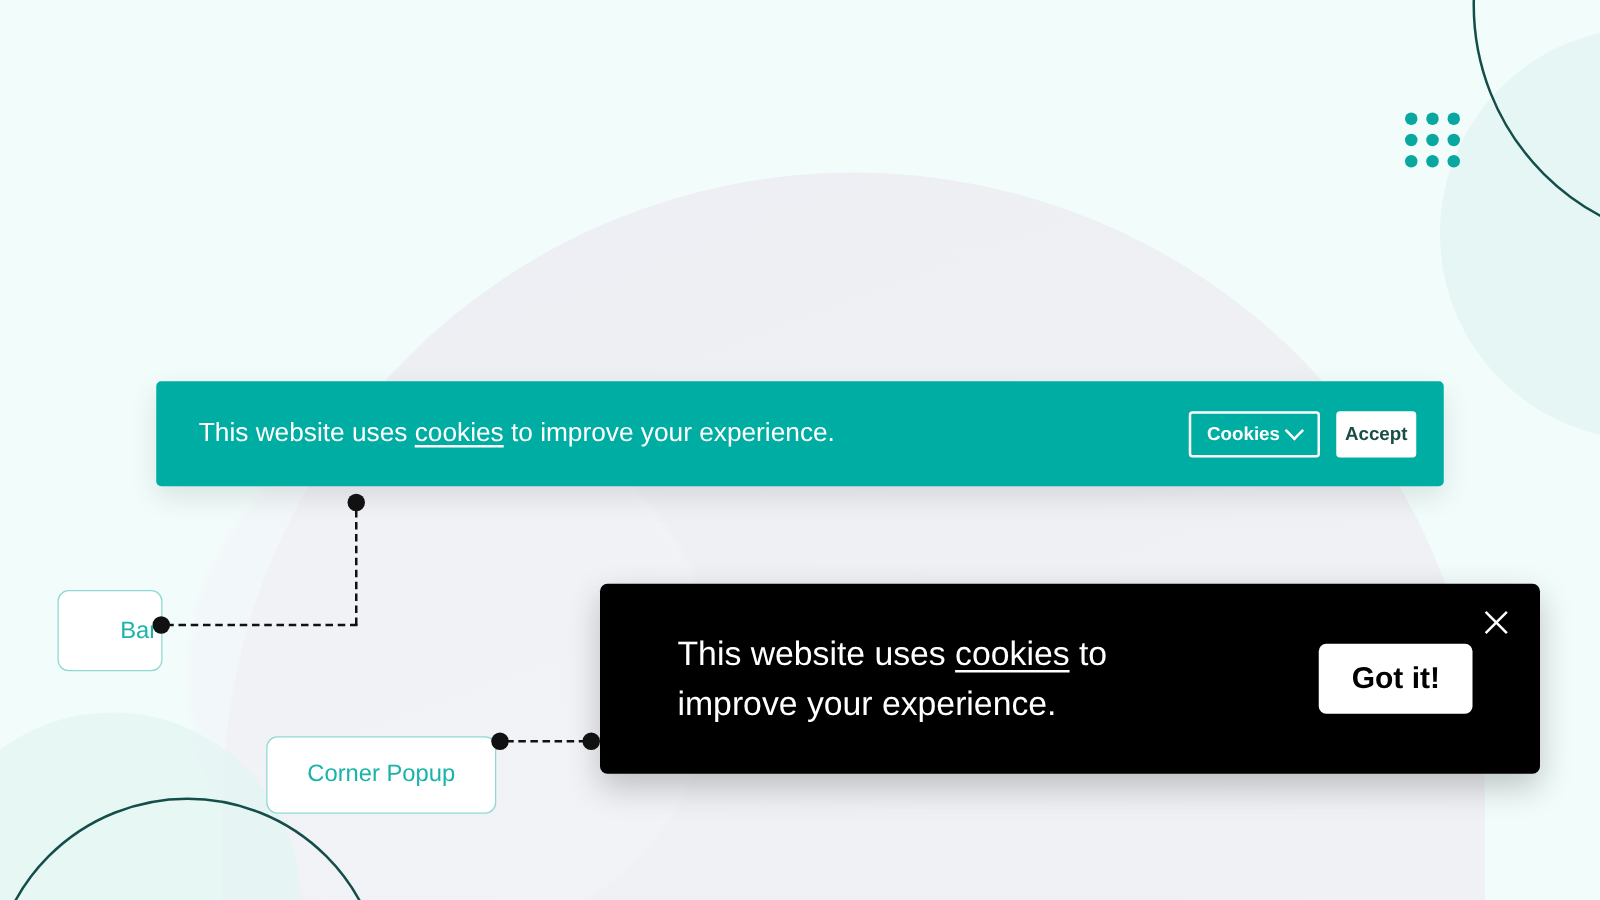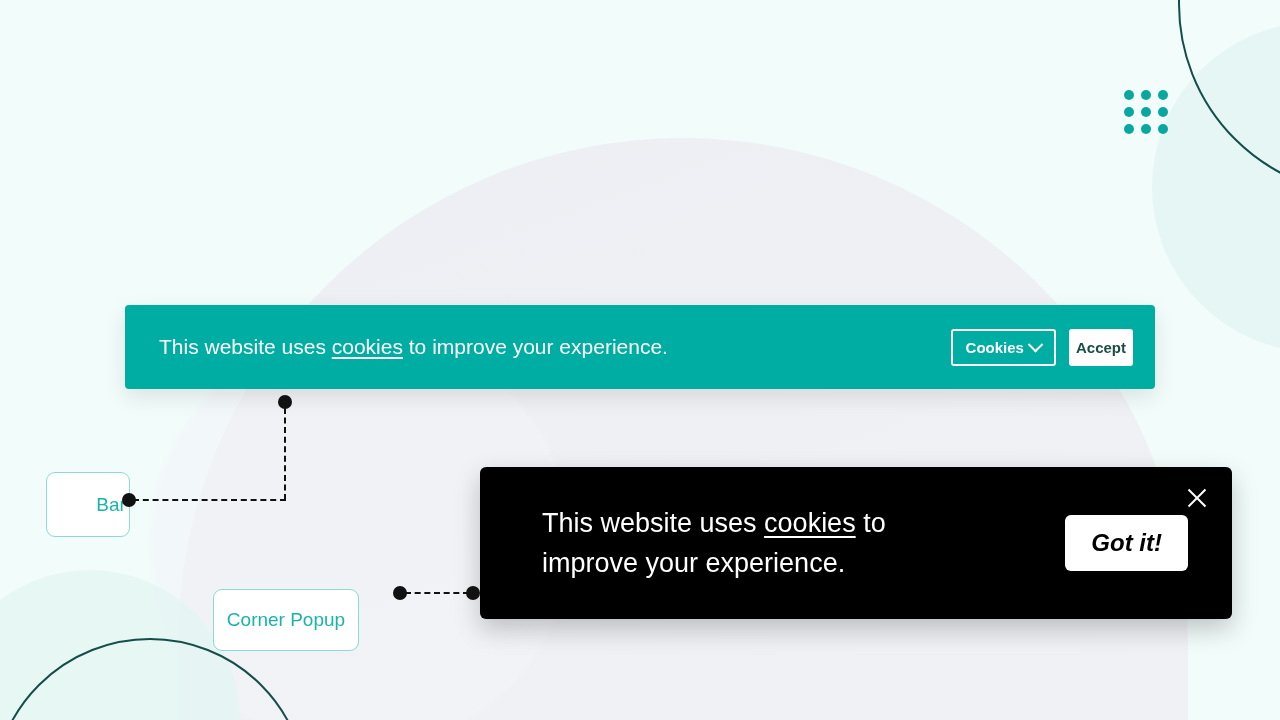--- a/index.html
+++ b/index.html
@@ -190,32 +190,31 @@
   #corner-popup-text {
     color: #ffffff;
     font-size: 27px;
     line-height: 40px;
     font-weight: 400;
     width: 430px;
   }
   #corner-popup-text u { text-decoration: underline; text-underline-offset: 4px; }
   #gotit-button {
     margin-left: auto;
-    margin-right: 10px;
+    margin-right: 20px;
     background: #ffffff;
     color: #000000;
     border: none;
     border-radius: 6px;
     font-family: inherit;
     font-size: 24px;
     font-weight: 700;
     padding: 16px 26px;
     cursor: pointer;
     line-height: 1;
-    font-style: italic;
   }
   #popup-close {
     position: absolute;
     right: 20px;
     top: 16px;
     width: 30px;
     height: 30px;
     cursor: pointer;
   }
   #popup-close::before, #popup-close::after {
@@ -237,21 +236,21 @@
     border: 1.5px solid #8fd9d4;
     border-radius: 9px;
     color: #1ab3aa;
     font-size: 19px;
     display: flex;
     align-items: center;
     justify-content: center;
     box-sizing: border-box;
   }
   #chip-bar { left: 46px; top: 472px; width: 84px; height: 65px; padding-left: 46px; }
-  #chip-corner-popup { left: 213px; top: 589px; width: 146px; height: 62px; }
+  #chip-corner-popup { left: 213px; top: 589px; width: 184px; height: 62px; }
 
   
   .dot {
     position: absolute;
     width: 14px; height: 14px;
     border-radius: 50%;
     background: #111111;
   }
   #dot-bar-chip    { left: 122px; top: 493px; }
   #dot-bar-top     { left: 278px; top: 395px; }

